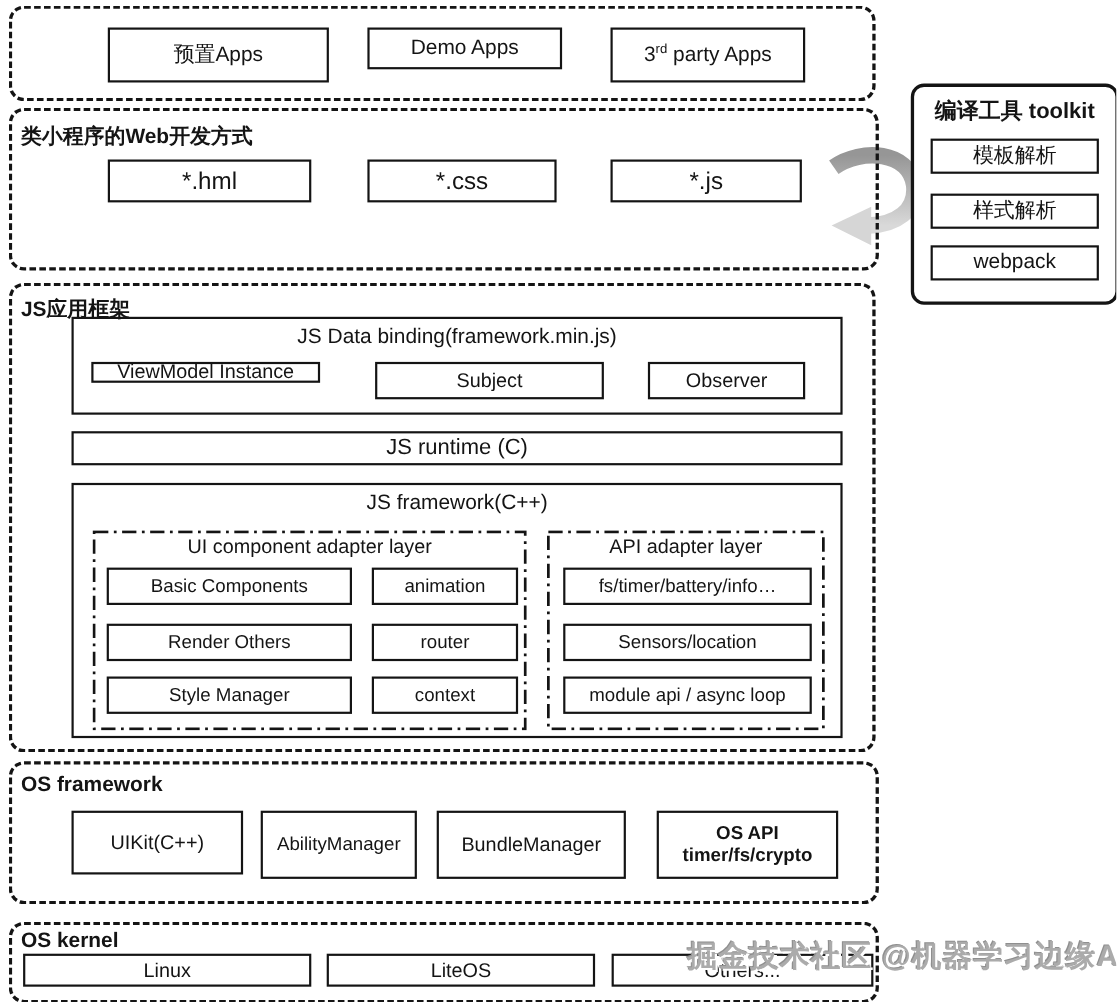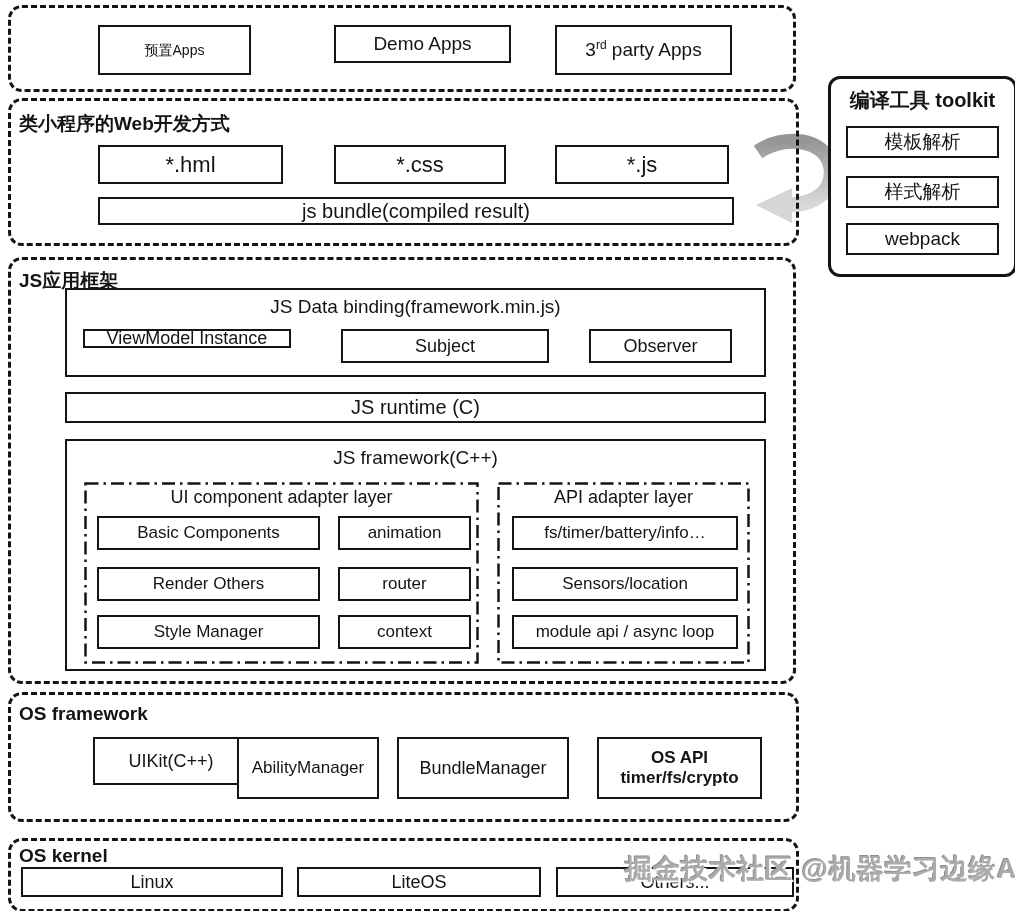--- a/index.html
+++ b/index.html
@@ -36,33 +36,32 @@
       <linearGradient id="agrad" x1="0" y1="0" x2="0" y2="1">
         <stop offset="0" stop-color="#969696"></stop>
         <stop offset="1" stop-color="#d9d9d9"></stop>
       </linearGradient>
     </defs>
     <path d="M14 26 C 40 8, 82 12, 87 42 C 90 66, 70 78, 46 79" fill="none" stroke="url(#agrad)" stroke-width="15" stroke-linecap="butt"></path>
     <polygon points="48,62 48,97 12,79" fill="#d6d6d6"></polygon>
   </svg>
 
   <div class="sec" style="left:8px;top:5px;width:782px;height:81px;">
-    <div class="solidbox" style="left:87px;top:17px;width:153px;height:50px;font-size:14px;">预置Apps</div>
+    <div class="solidbox" style="left:87px;top:17px;width:201px;height:50px;font-size:19px;">预置Apps</div>
     <div class="solidbox" style="left:323px;top:17px;width:177px;height:38px;font-size:19px;">Demo Apps</div>
     <div class="solidbox" style="left:544px;top:17px;width:177px;height:50px;font-size:19px;">
       <span><span>3</span><sup>rd</sup><span> party Apps</span></span>
     </div>
   </div>
 
   <div class="sec" style="left:8px;top:98px;width:785px;height:142px;">
     <div class="sec-title" style="left:8px;top:10px;">类小程序的Web开发方式</div>
     <div class="solidbox" style="left:87px;top:44px;width:185px;height:39px;font-size:22px;">*.hml</div>
     <div class="solidbox" style="left:323px;top:44px;width:172px;height:39px;font-size:22px;">*.css</div>
     <div class="solidbox" style="left:544px;top:44px;width:174px;height:39px;font-size:22px;">*.js</div>
-    <div class="solidbox" style="left:87px;top:96px;width:636px;height:28px;font-size:20px;">js bundle(compiled result)</div>
   </div>
 
   <div class="toolkit" style="left:828px;top:76px;width:183px;height:195px;">
     <div class="ctr-title" style="top:8px;font-weight:bold;font-size:20px;">编译工具 toolkit</div>
     <div class="solidbox" style="left:15px;top:47px;width:153px;height:32px;font-size:19px;">模板解析</div>
     <div class="solidbox" style="left:15px;top:144px;width:153px;height:32px;font-size:19px;">webpack</div>
     <div class="solidbox" style="left:15px;top:97px;width:153px;height:32px;font-size:19px;">样式解析</div>
   </div>
 
   <div class="sec" style="left:8px;top:257px;width:782px;height:421px;">
@@ -100,21 +99,21 @@
         <div class="ctr-title" style="top:5px;font-size:18px;">API adapter layer</div>
         <div class="solidbox" style="left:15px;top:34px;width:226px;height:34px;font-size:17px;">fs/timer/battery/info…</div>
         <div class="solidbox" style="left:15px;top:85px;width:226px;height:34px;font-size:17px;">Sensors/location</div>
         <div class="solidbox" style="left:15px;top:133px;width:226px;height:34px;font-size:17px;">module api / async loop</div>
       </div>
     </div>
   </div>
 
   <div class="sec" style="left:8px;top:692px;width:785px;height:124px;">
     <div class="sec-title" style="left:8px;top:8px;">OS framework</div>
-    <div class="solidbox" style="left:54px;top:42px;width:156px;height:48px;margin-left:28px;">UIKit(C++)</div>
+    <div class="solidbox" style="left:54px;top:42px;width:156px;height:58px;">UIKit(C++)</div>
     <div class="solidbox" style="left:226px;top:42px;width:142px;height:62px;font-size:17px;">AbilityManager</div>
     <div class="solidbox" style="left:386px;top:42px;width:172px;height:62px;">BundleManager</div>
     <div class="solidbox" style="left:586px;top:42px;width:165px;height:62px;flex-direction:column;font-size:17px;font-weight:bold;">
       <span>OS API</span>
       <span>timer/fs/crypto</span>
     </div>
   </div>
 
   <div class="sec" style="left:8px;top:838px;width:785px;height:68px;">
     <div class="sec-title" style="left:8px;top:4px;">OS kernel</div>

